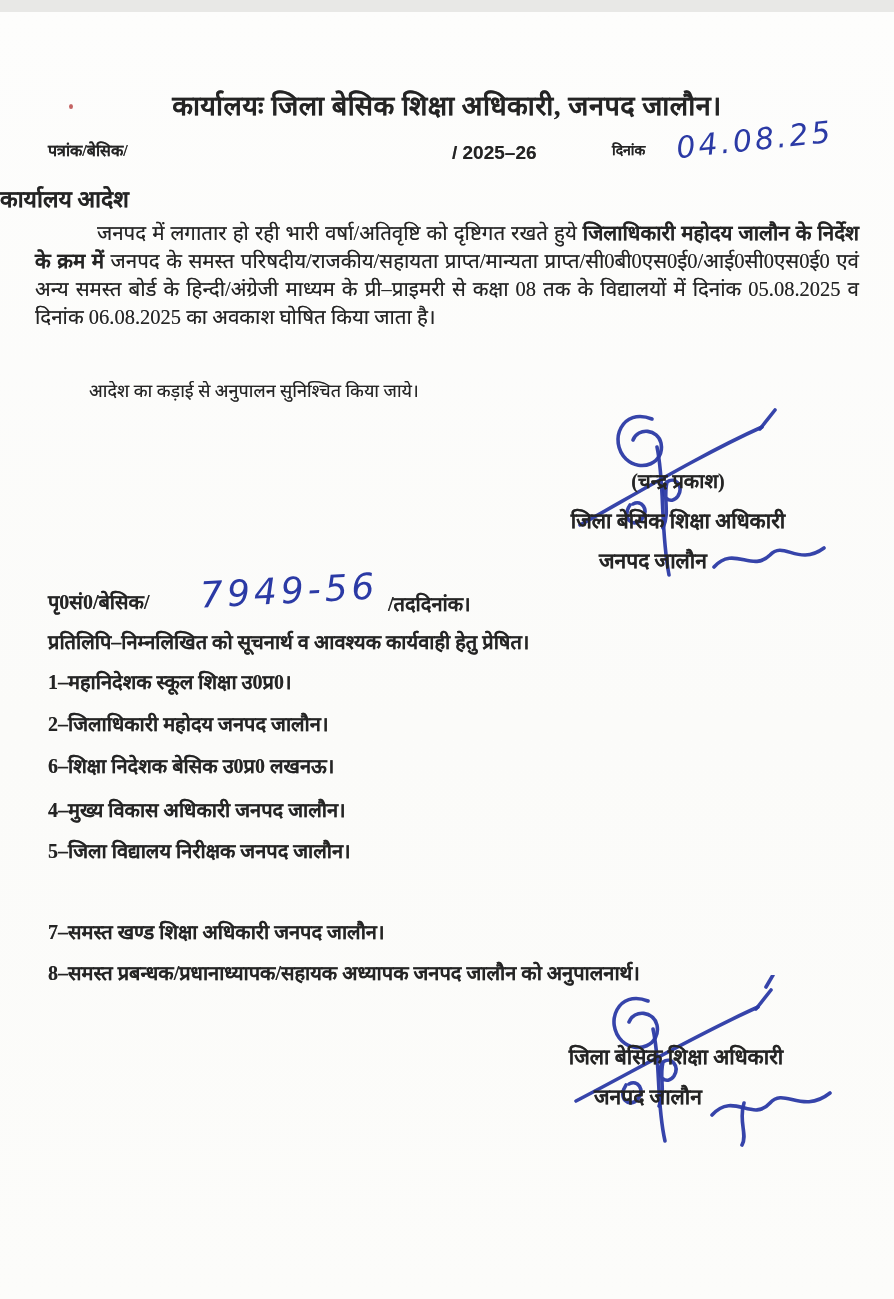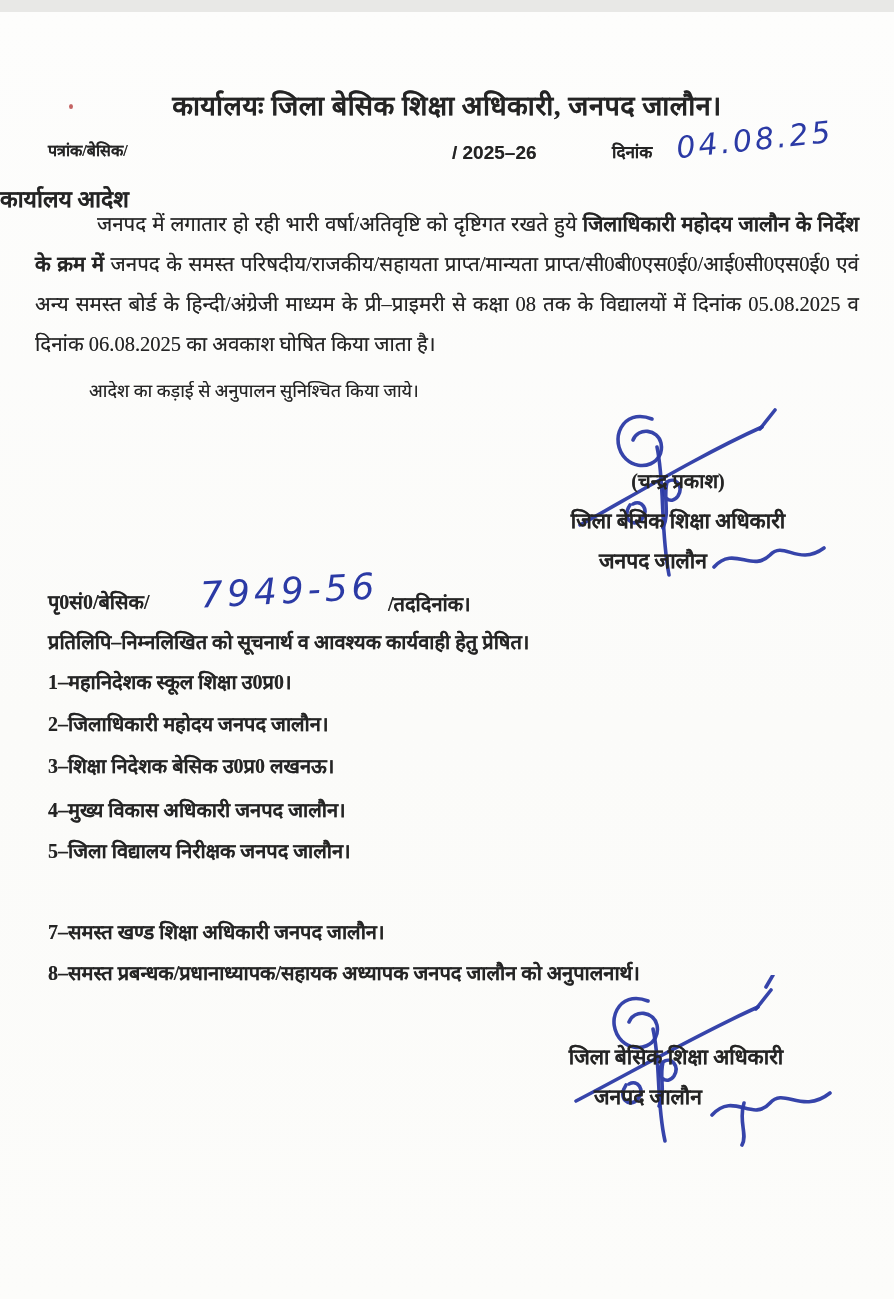--- a/index.html
+++ b/index.html
@@ -19,39 +19,39 @@
     text-shadow: 0 0 0.5px rgba(40,40,40,0.55);
   }
   .title {
     top: 74px; left: 0; width: 100%;
     text-align: center;
     font-size: 27px; font-weight: 700;
     letter-spacing: 0.5px;
   }
   .ref-left   { top: 127px; left: 48px;  font-size: 16px; font-weight: 600; }
   .ref-mid    { top: 130px; left: 452px; font-size: 19px; font-weight: 600; font-family: "Liberation Sans", sans-serif; }
-  .ref-datelb { top: 128px; left: 612px; font-size: 17px; font-weight: 600; }
+  .ref-datelb { top: 128px; left: 612px; font-size: 14px; font-weight: 600; }
   .hand {
     color: #2b3aa5;
     font-style: italic;
     font-family: "DejaVu Sans", sans-serif;
   }
   .hand-date {
     top: 110px; left: 676px;
     font-size: 30px; letter-spacing: 3px;
     transform: rotate(-6deg);
   }
   .order-heading {
     top: 170px; left: 0; width: 100%;
     text-align: left;
     font-size: 23px; font-weight: 700;
   }
   .body-para {
-    top: 192px; left: 35px; width: 824px;
-    font-size: 20.5px; line-height: 40px;
+    top: 207px; left: 35px; width: 824px;
+    font-size: 20.5px; line-height: 28px;
     text-align: justify;
     font-weight: 500;
   }
   .body-para .indent { display: inline-block; width: 62px; }
   .body-para b { font-weight: 800; }
   .compliance {
     top: 366px; left: 27px; width: 824px;
     font-size: 18px; font-weight: 500;
   }
   .compliance .indent { display: inline-block; width: 62px; }
@@ -129,21 +129,21 @@
   <div class="abs sig-block sig1-dist doc-text">जनपद जालौन</div>
 
   <div class="abs dispatch-prefix doc-text">पृ0सं0/बेसिक/</div>
   <div class="abs hand hand-number">7949-56</div>
   <div class="abs dispatch-suffix doc-text">/तददिनांक।</div>
 
   <div class="abs copy-line doc-text">प्रतिलिपि–निम्नलिखित को सूचनार्थ व आवश्यक कार्यवाही हेतु प्रेषित।</div>
 
   <div class="abs copy-item ci-0 doc-text">1–महानिदेशक स्कूल शिक्षा उ0प्र0।</div>
   <div class="abs copy-item ci-1 doc-text">2–जिलाधिकारी महोदय जनपद जालौन।</div>
-  <div class="abs copy-item ci-2 doc-text">3–शिक्षा निदेशक बेसिक उ0प्र0 लखनऊ।</div>
+  <div class="abs copy-item ci-2 doc-text">6–शिक्षा निदेशक बेसिक उ0प्र0 लखनऊ।</div>
   <div class="abs copy-item ci-3 doc-text">4–मुख्य विकास अधिकारी जनपद जालौन।</div>
   <div class="abs copy-item ci-4 doc-text">5–जिला विद्यालय निरीक्षक जनपद जालौन।</div>
   <div class="abs copy-item ci-6 doc-text">7–समस्त खण्ड शिक्षा अधिकारी जनपद जालौन।</div>
   <div class="abs copy-item ci-7 doc-text">8–समस्त प्रबन्धक/प्रधानाध्यापक/सहायक अध्यापक जनपद जालौन को अनुपालनार्थ।</div>
 
   <svg class="abs sig-svg" style="top:963px; left:566px;" width="272" height="172" viewBox="0 0 272 172">
     <path d="M82,26 C52,14 38,48 56,66 C71,80 95,70 91,50 C88,36 68,34 63,47"></path>
     <path d="M87,54 C95,90 90,126 99,166"></path>
     <path d="M10,126 C64,98 134,58 192,32"></path>
     <path d="M190,34 L205,15"></path>

